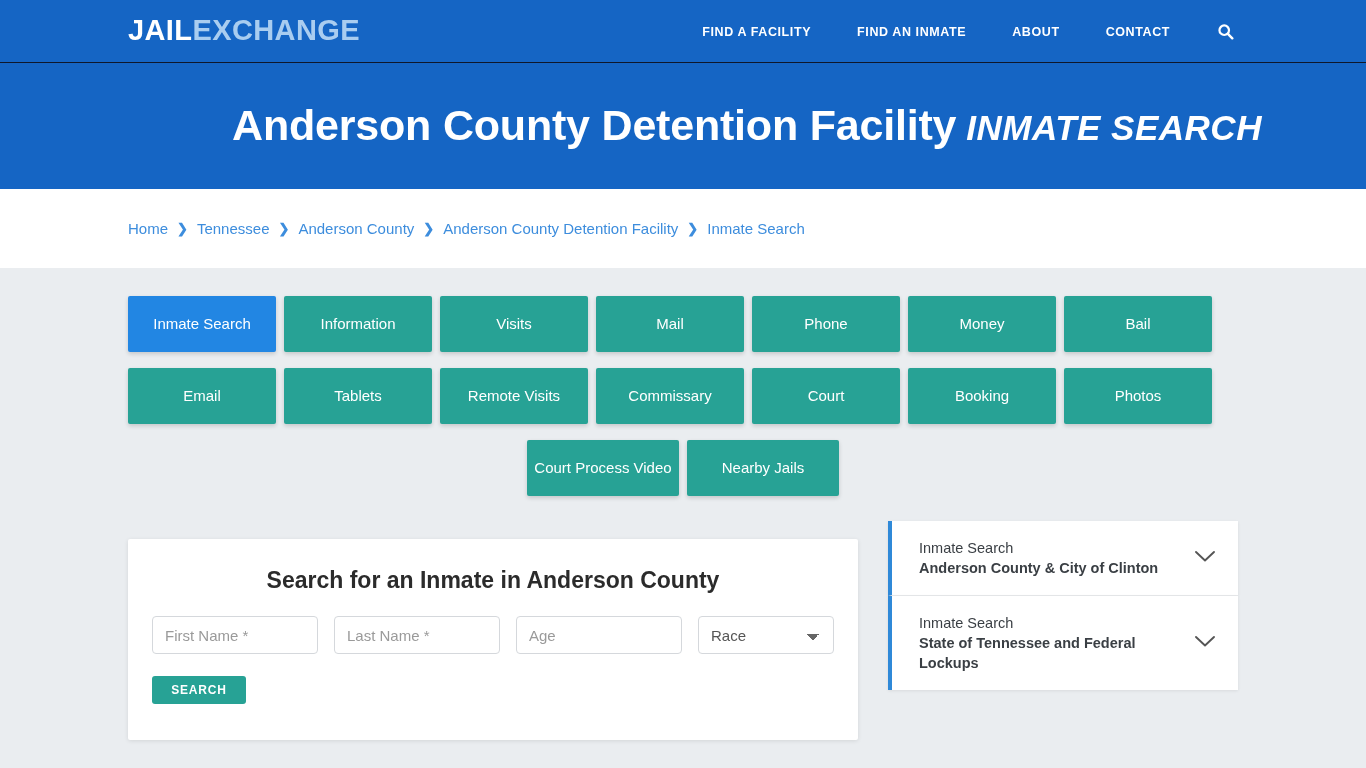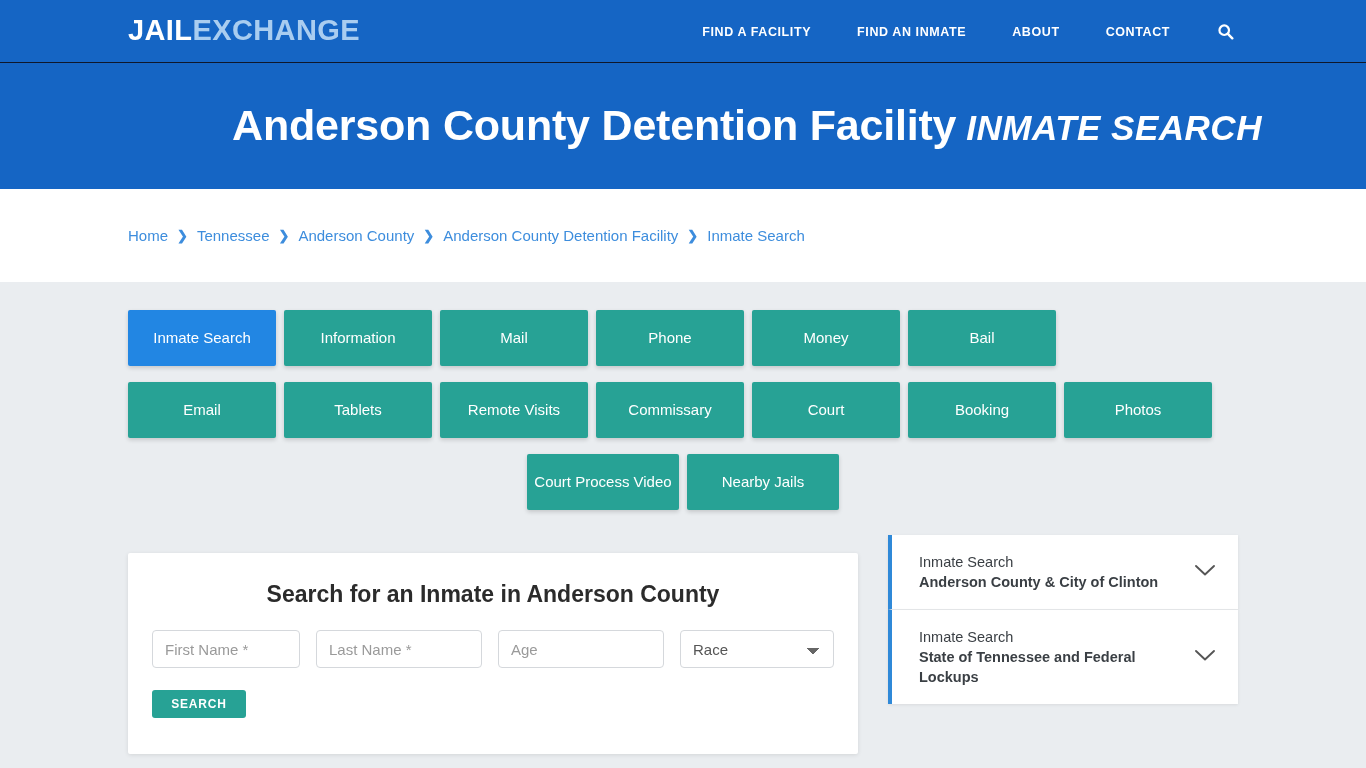--- a/index.html
+++ b/index.html
@@ -86,21 +86,21 @@
   .hero-title .sub {
     font-size: 35px;
     font-style: italic;
     font-weight: bold;
     letter-spacing: 0.5px;
     margin-left: 10px;
   }
 
   
   .breadcrumb-bar {
-    height: 93px;
+    height: 79px;
     background: #ffffff;
     display: flex;
     align-items: center;
     padding-left: 128px;
     text-align: right;
   }
   .breadcrumb {
     display: flex;
     align-items: center;
     font-size: 15px;
@@ -198,21 +198,21 @@
     border: 1px solid #d5d8dc;
     border-radius: 4px;
     padding: 0 12px;
     font-size: 15px;
     color: #555;
     font-family: "Liberation Sans", sans-serif;
     background: #ffffff;
     outline: none;
   }
   .field::placeholder { color: #9a9a9a; opacity: 1; }
-  .field.fname { width: 148px; }
+  .field.fname { width: 166px; }
   .field.lname { width: 166px; }
   .field.age   { width: 166px; }
   .field.race  {
     width: 158px;
     appearance: none;
     -webkit-appearance: none;
     background-image:
       linear-gradient(45deg, transparent 50%, #666 50%),
       linear-gradient(135deg, #666 50%, transparent 50%);
     background-position:
@@ -309,20 +309,21 @@
   </nav>
 </div>
 
 <main class="page-body">
   <div class="container">
 
     <div class="tab-grid">
       <div class="tab-row">
         <div class="tab active">Inmate Search</div>
         <div class="tab">Information</div>
+        <div class="tab">Visits</div>
         <div class="tab">Mail</div>
         <div class="tab">Phone</div>
         <div class="tab">Money</div>
         <div class="tab">Bail</div>
       </div>
       <div class="tab-row">
         <div class="tab">Email</div>
         <div class="tab">Tablets</div>
         <div class="tab">Remote Visits</div>
         <div class="tab">Commissary</div>

